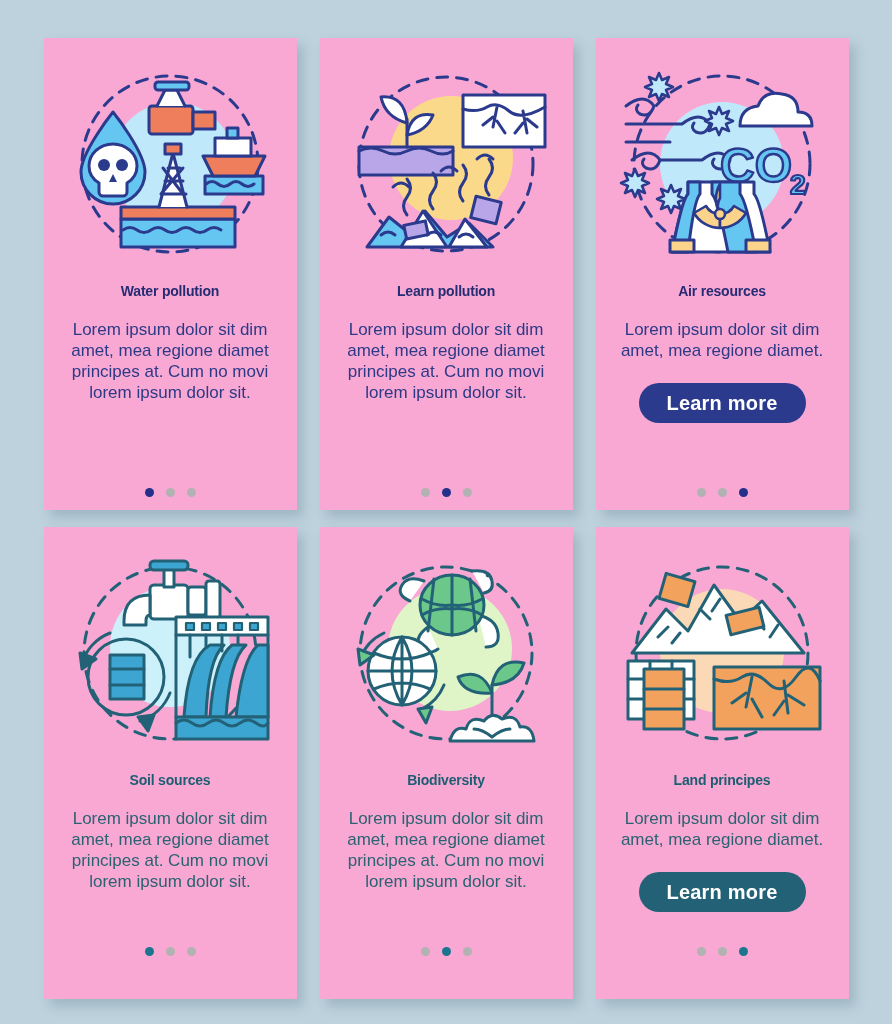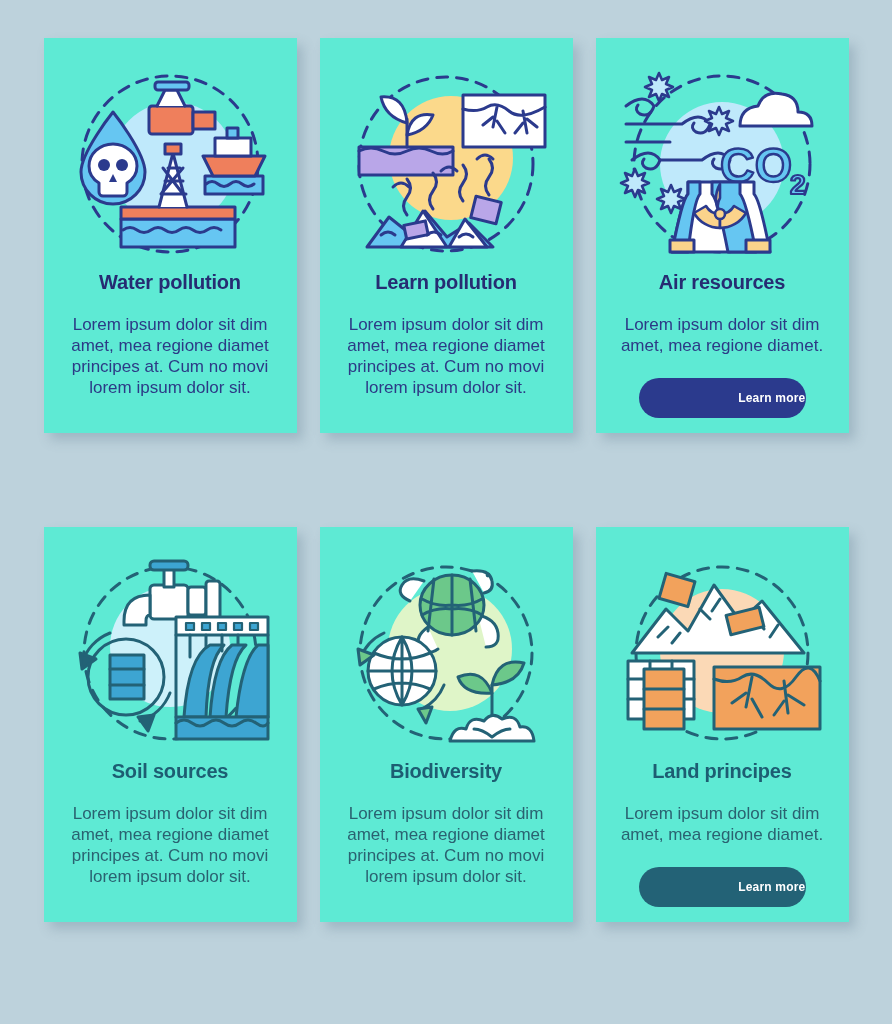--- a/index.html
+++ b/index.html
@@ -16,68 +16,68 @@
     grid-template-columns: repeat(3, 253px);
     grid-template-rows: repeat(2, 472px);
     column-gap: 23px;
     row-gap: 17px;
     padding: 38px 44px;
     align-content: start;
     justify-content: center;
   }
   .card {
     position: relative;
-    width: 253px; height: 395px;
-    background: #5eead4;
+    width: 253px; height: 472px;
+    background: #f9a8d4;
     box-shadow: 6px 7px 11px rgba(90,120,140,0.30);
     display: flex;
     flex-direction: column;
     align-items: center;
     overflow: hidden;
   }
 
   
   .illu-wrap {
     width: 253px; height: 215px;
     position: relative;
     display: flex; align-items: center; justify-content: center;
     margin-top: 18px;
   }
   .illu { display:block; }
 
   
   .title {
-    font-size: 20px;
+    font-size: 14px;
     font-weight: bold;
     letter-spacing: -0.2px;
     text-align: center;
+    margin-top: 12px;
   }
   .desc {
     font-size: 17px;
     line-height: 21px;
     text-align: center;
     width: 214px;
     margin-top: 20px;
   }
   .card.navy .title { color: #262c72; }
   .card.navy .desc  { color: #2c3a86; }
   .card.teal .title { color: #1d5d72; }
   .card.teal .desc  { color: #2a6271; }
 
   
   .btn {
     width: 167px; height: 40px;
     border: none; border-radius: 21px;
     color: #ffffff;
-    font-size: 12px; font-weight: bold;
+    font-size: 20px; font-weight: bold;
     font-family: "Liberation Sans", sans-serif;
     letter-spacing: 0.2px;
     cursor: pointer;
     margin-top: 22px;
-    text-align: right;
   }
   .card.navy .btn { background: #2b3a8d; }
   .card.teal .btn { background: #236276; }
 
   
   .dots {
     position: absolute;
     left: 0; right: 0;
     display: flex; justify-content: center; gap: 12px;
   }

